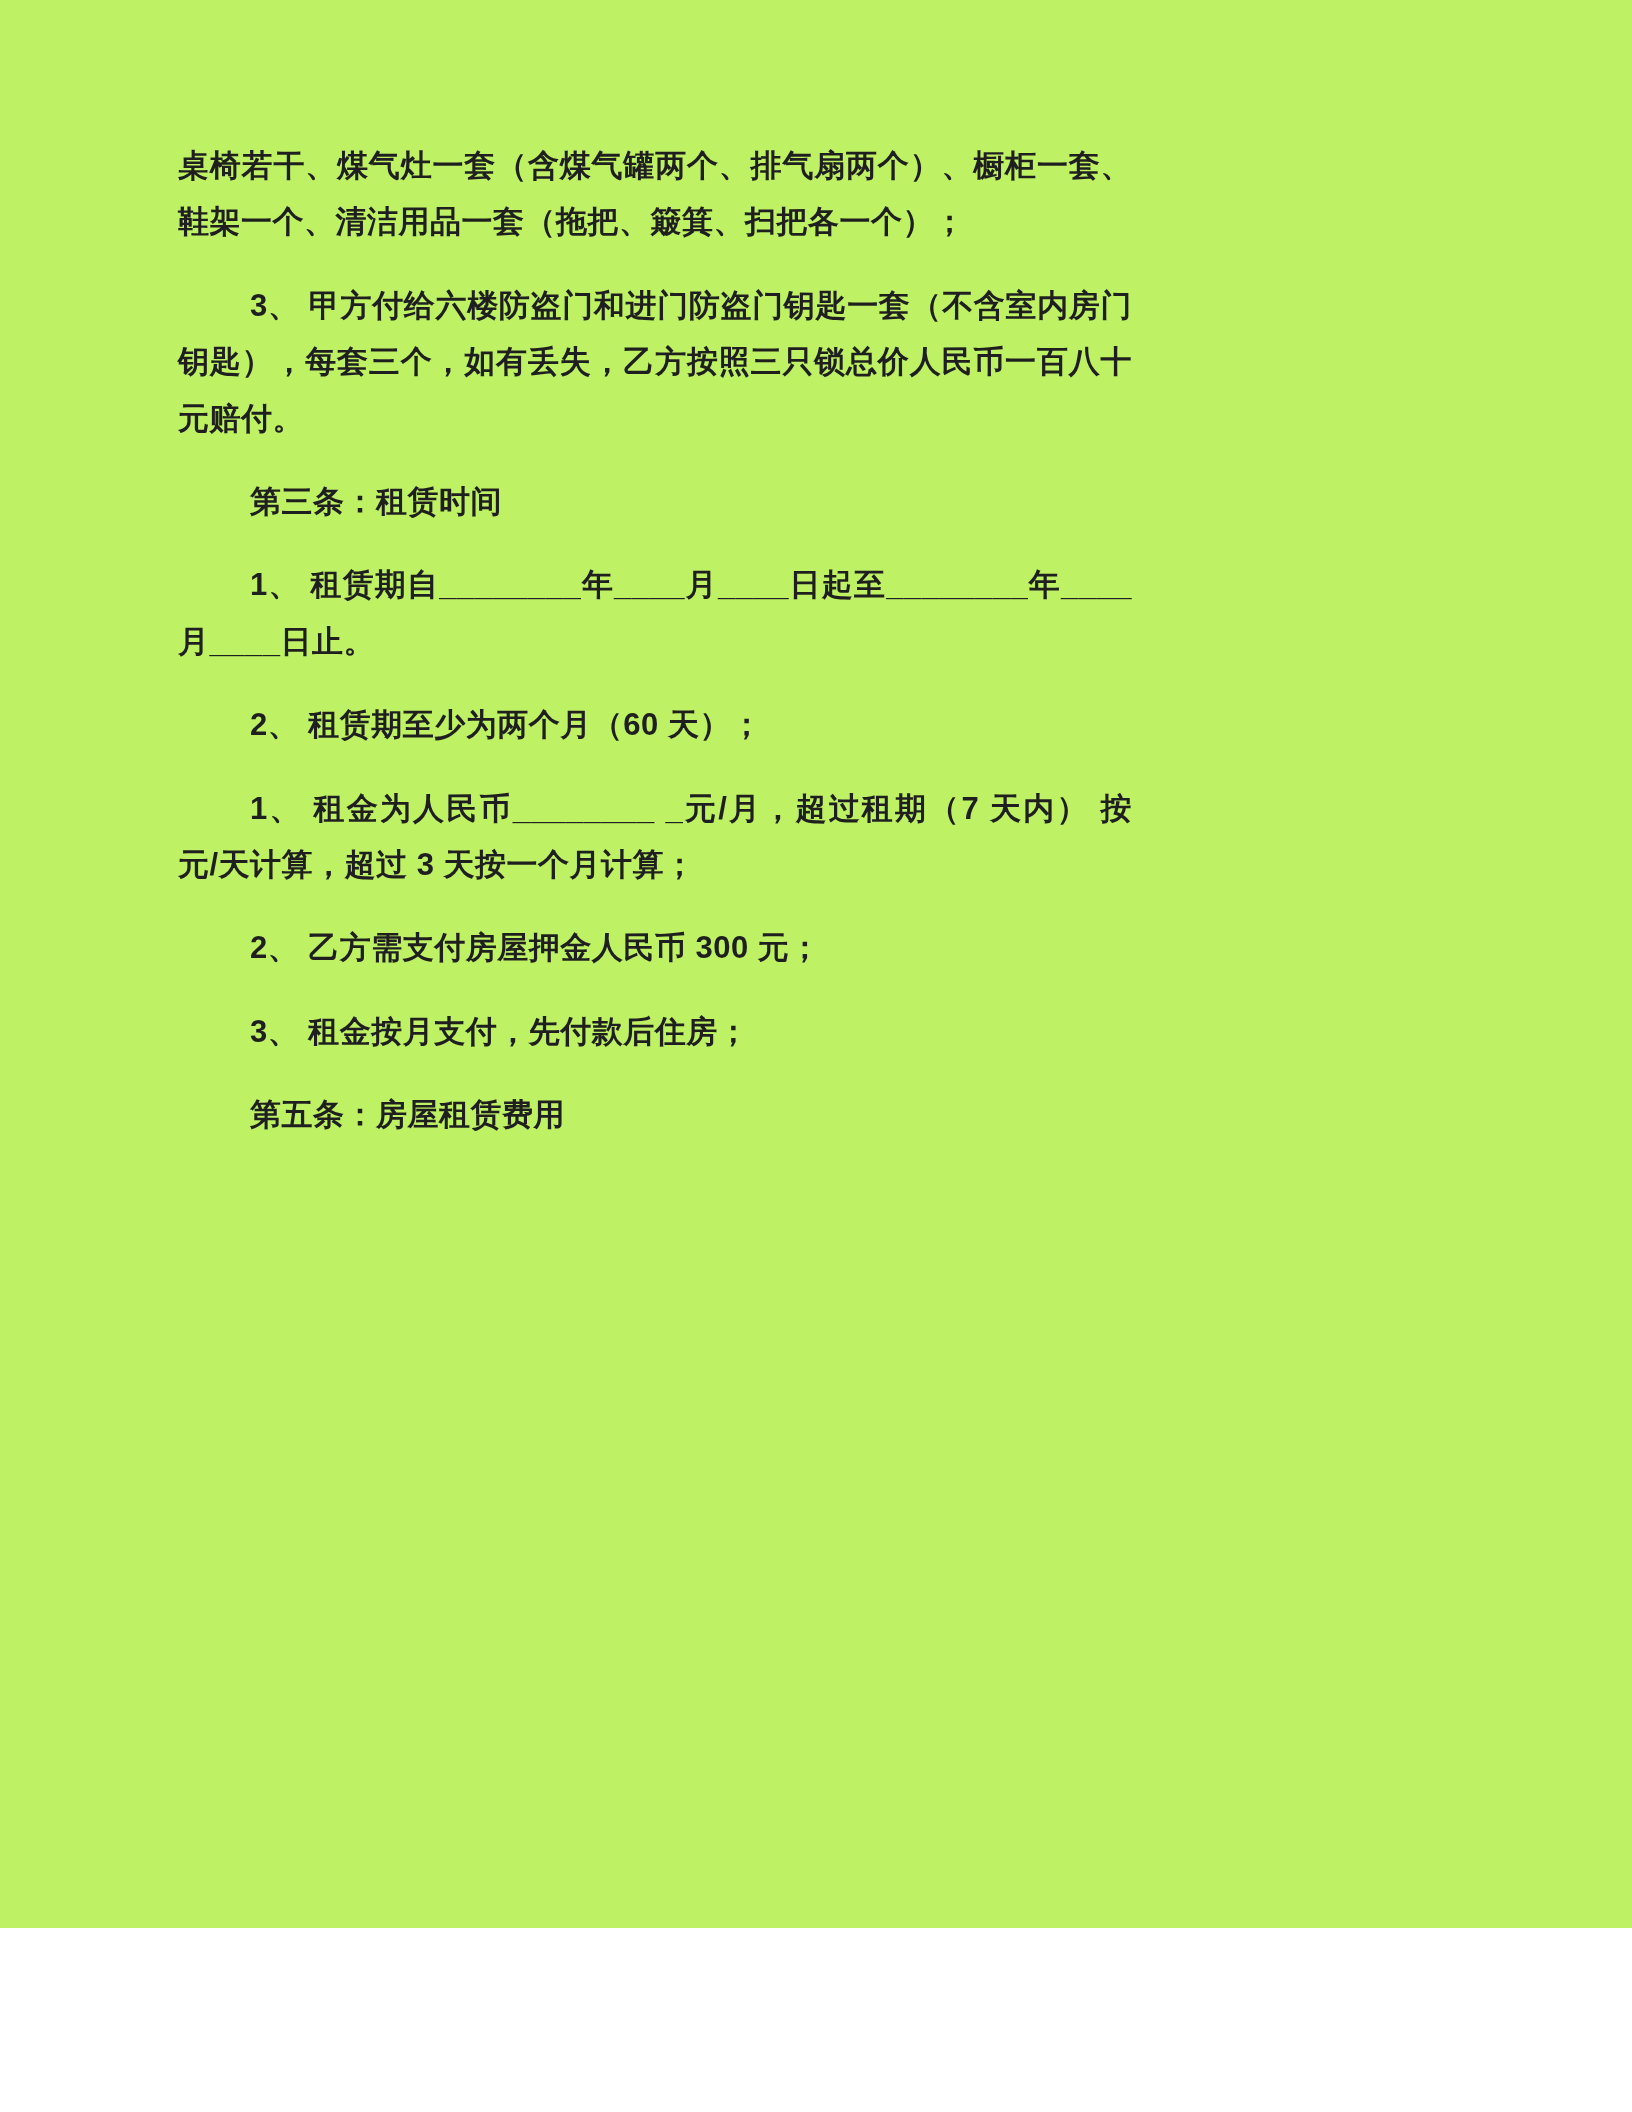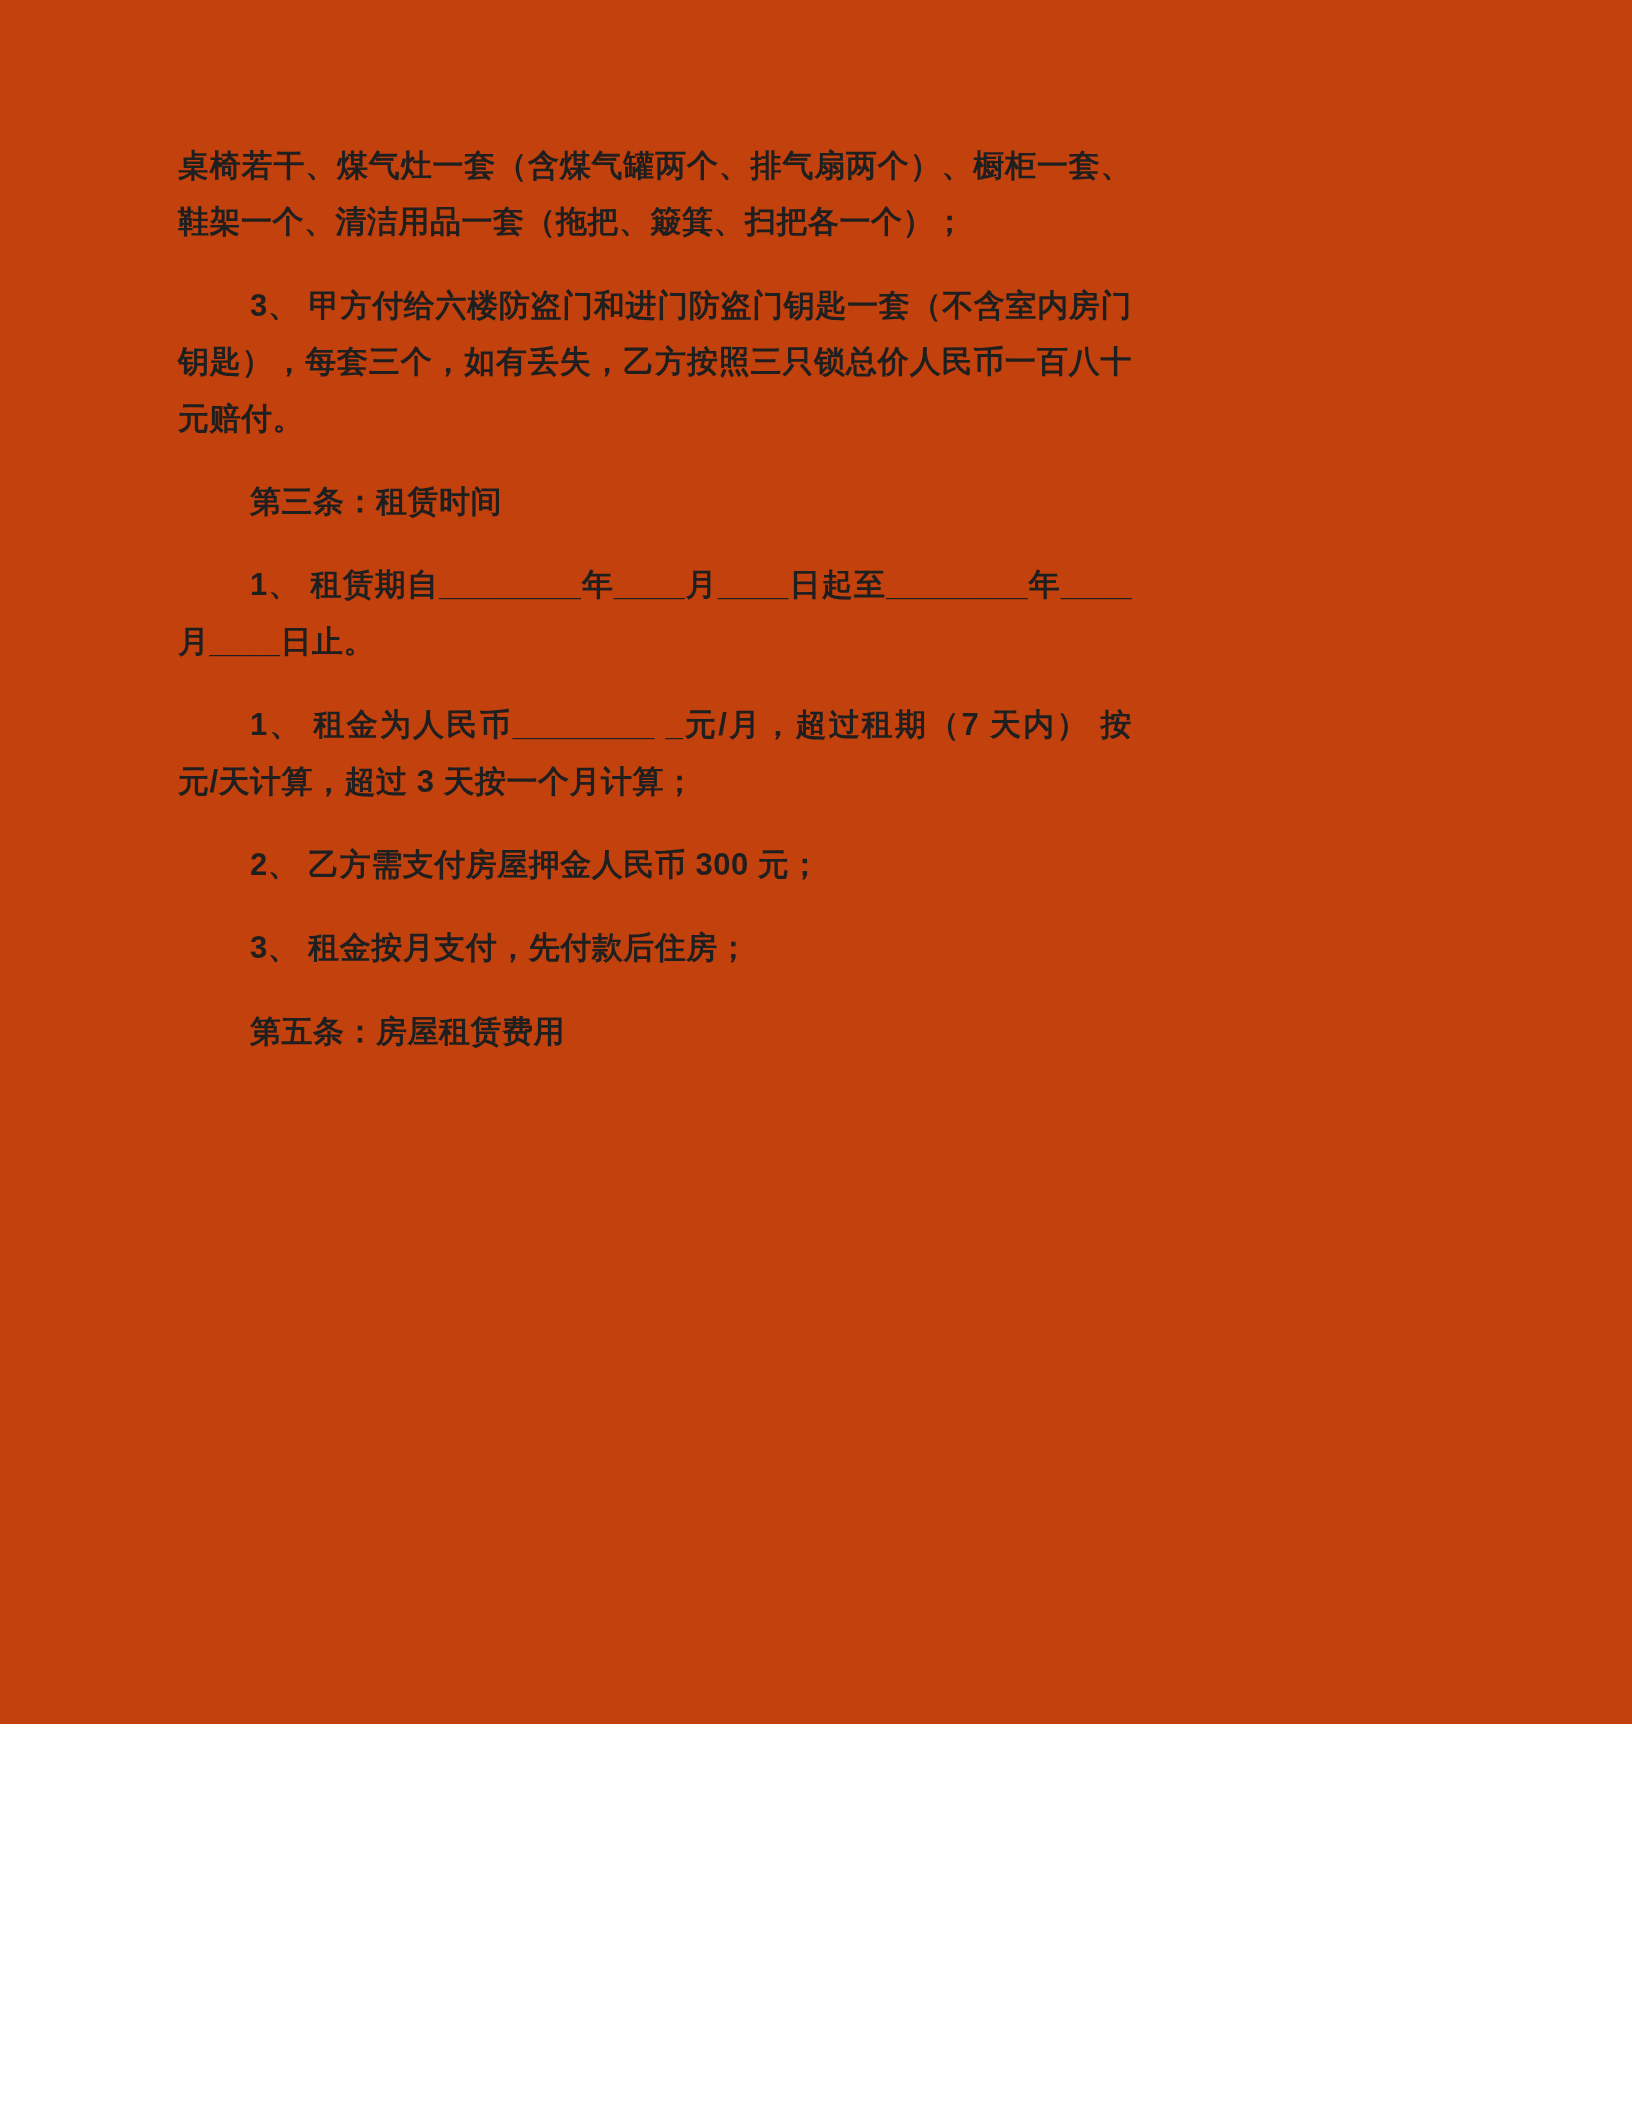--- a/index.html
+++ b/index.html
@@ -11,22 +11,22 @@
     width: 1632px;
     height: 2112px;
     position: relative;
     font-family: "Liberation Sans", "DejaVu Sans", sans-serif;
   }
   .doc-page {
     position: absolute;
     top: 0;
     left: 0;
     width: 1632px;
-    height: 1724px;
-    background: #c2410c;
+    height: 1928px;
+    background: #bef264;
     box-sizing: border-box;
     padding: 138px 500px 0 178px;
   }
   .doc-body p {
     margin: 0 0 27px 0;
     font-size: 31px;
     font-weight: bold;
     color: #1f1f1f;
     line-height: 1.82;
     text-align: justify;
@@ -42,18 +42,19 @@
 </style>
 </head>
 <body>
 
 <div class="doc-page">
   <div class="doc-body">
     <p>桌椅若干、煤气灶一套（含煤气罐两个、排气扇两个）、橱柜一套、鞋架一个、清洁用品一套（拖把、簸箕、扫把各一个）；</p>
     <p class="indent">3、 甲方付给六楼防盗门和进门防盗门钥匙一套（不含室内房门钥匙），每套三个，如有丢失，乙方按照三只锁总价人民币一百八十元赔付。</p>
     <p class="heading">第三条：租赁时间</p>
     <p class="indent">1、 租赁期自________年____月____日起至________年____月____日止。</p>
+    <p class="indent">2、 租赁期至少为两个月（60 天）；</p>
     <p class="indent">1、 租金为人民币________ _元/月，超过租期（7 天内） 按 元/天计算，超过 3 天按一个月计算；</p>
     <p class="indent">2、 乙方需支付房屋押金人民币 300 元；</p>
     <p class="indent">3、 租金按月支付，先付款后住房；</p>
     <p class="heading">第五条：房屋租赁费用</p>
   </div>
 </div>
 
 </body></html>

